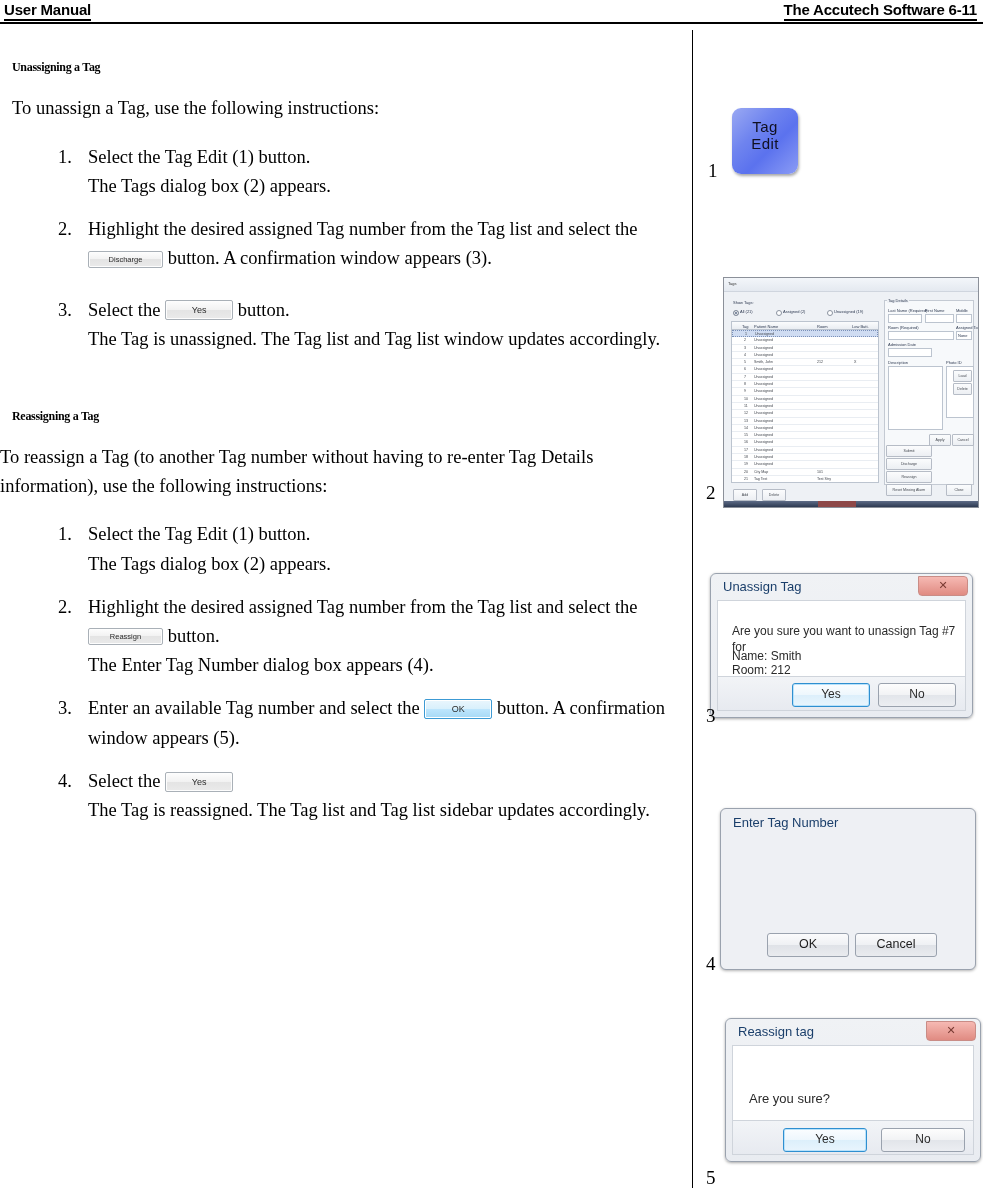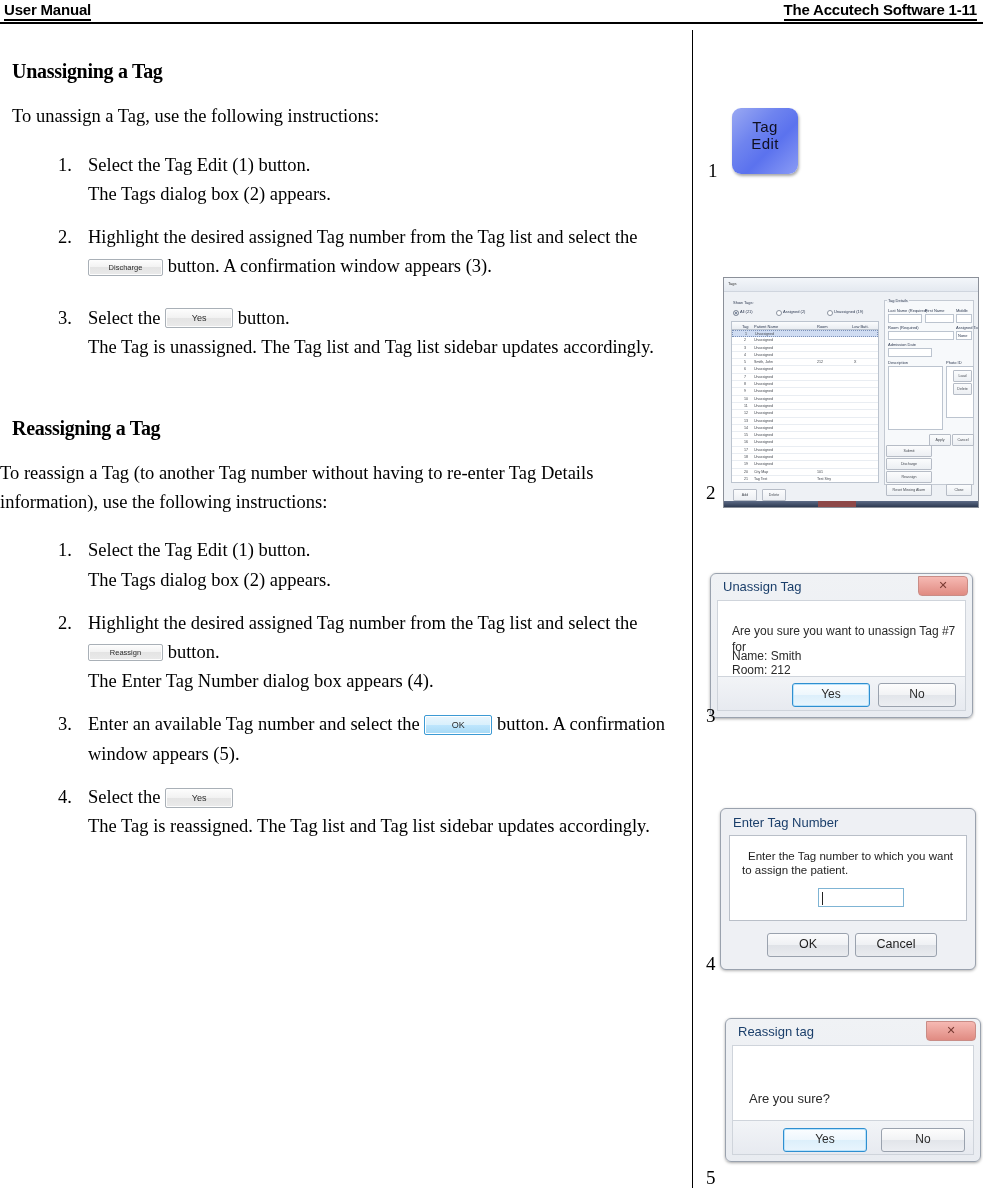--- a/index.html
+++ b/index.html
@@ -38,21 +38,21 @@
     position:absolute;left:0;top:60px;width:690px;
   }
   .right-col{
     position:absolute;left:694px;top:60px;width:289px;height:1128px;
   }
   
   h2.section-title{
     margin:0;
     font-family:"Liberation Serif", serif;
     font-weight:bold;
-    font-size:20px;
+    font-size:12px;
     letter-spacing:-0.3px;
   }
   .para{
     font-size:18.5px;
     line-height:1.55;
   }
   ol.steps{
     margin:0;padding:0;list-style:none;
   }
   ol.steps > li{
@@ -251,21 +251,21 @@
     background:linear-gradient(to bottom,#fbfbfc 0%,#eff1f4 48%,#dfe2e7 50%,#e9ebef 100%);
     border:1px solid #9aa2ae;border-radius:3px;
     font-size:12.5px;color:#1d1d1d;text-align:center;line-height:20px;
   }
 </style>
 </head>
 <body>
 
 <div class="page-header">
   <div class="hdr-left">User Manual</div>
-  <div class="hdr-right">The Accutech Software 1-11</div>
+  <div class="hdr-right">The Accutech Software 6-11</div>
 </div>
 <div class="hdr-rule"></div>
 
 <div class="col-divider"></div>
 
 <div class="left-col">
 
   <h2 class="section-title" style="margin-left:12px;">Unassigning a Tag</h2>
 
   <div class="para" style="margin-left:12px;margin-top:19px;">To unassign a Tag, use the following instructions:</div>
@@ -276,21 +276,21 @@
       <span>Select the Tag Edit (1) button.</span>
       <span class="sub">The Tags dialog box (2) appears.</span>
     </li>
     <li style="margin-bottom:22px;">
       <span class="num">2.</span>
       <span>Highlight the desired assigned Tag number from the Tag list and select the </span><span class="winbtn gray">Discharge</span><span> button. A confirmation window appears (3).</span>
     </li>
     <li>
       <span class="num">3.</span>
       <span>Select the </span><span class="winbtn yes">Yes</span><span> button.</span>
-      <span class="sub">The Tag is unassigned. The Tag list and Tag list sidebar updates accordingly.</span>
+      <span class="sub">The Tag is unassigned. The Tag list and Tag list window updates accordingly.</span>
     </li>
   </ol>
 
   <h2 class="section-title" style="margin-left:12px;margin-top:55px;">Reassigning a Tag</h2>
 
   <div class="para" style="margin-top:19px;width:672px;">To reassign a Tag (to another Tag number without having to re-enter Tag Details information), use the following instructions:</div>
 
   <ol class="steps" style="margin-top:20px;">
     <li>
       <span class="num">1.</span>
@@ -534,27 +534,20 @@
         <span class="dbtn focus" style="left:74px;top:6px;">Yes</span>
         <span class="dbtn" style="left:160px;top:6px;">No</span>
       </div>
     </div>
   </div>
   <div class="fig-num" style="left:12px;top:645px;">3</div>
 
   <div class="fig" style="left:26px;top:748px;">
     <div class="w4" style="width:256px;height:162px;">
       <span class="title">Enter Tag Number</span>
-      <div class="inner">
-        <span class="txt" style="left:18px;top:12px;">Enter the Tag number to which you want</span>
-        <span class="txt" style="left:12px;top:26px;">to assign the patient.</span>
-        <span class="input">
-          <span class="caret"></span>
-        </span>
-      </div>
       <span class="dbtn" style="left:46px;bottom:12px;">OK</span>
       <span class="dbtn" style="left:134px;bottom:12px;">Cancel</span>
     </div>
   </div>
   <div class="fig-num" style="left:12px;top:893px;">4</div>
 
   <div class="fig" style="left:31px;top:958px;">
     <div class="w7" style="width:256px;height:144px;">
       <div class="titlebar">
         <span class="title">Reassign tag</span>

